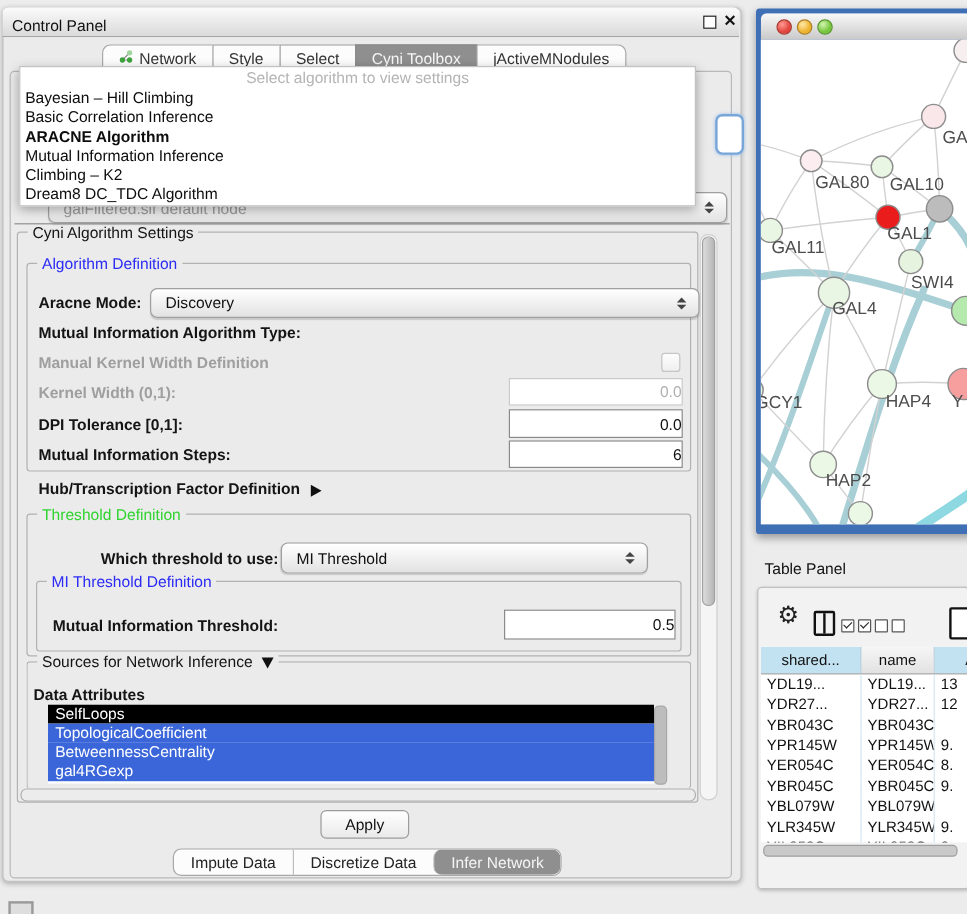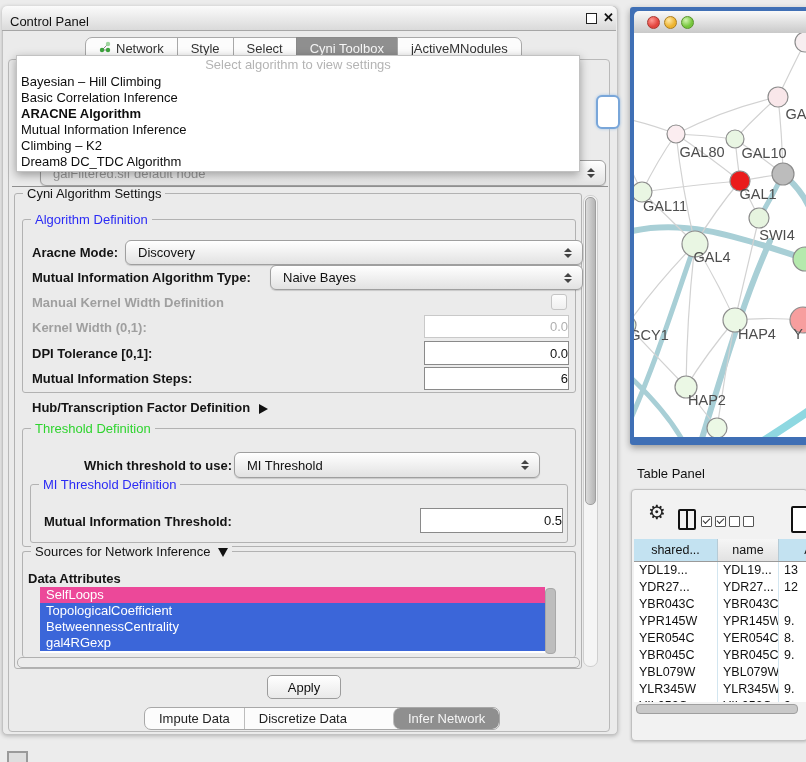--- a/index.html
+++ b/index.html
@@ -57,21 +57,21 @@
   
   .attr-list{left:40px;top:587px;width:505px;height:66px;background:#fff;overflow:hidden;}
   .attr-item{height:16px;line-height:16px;padding-left:6px;font-size:13px;color:#fff;white-space:nowrap;}
   .list-vsb{left:545px;top:588px;width:9px;height:64px;border-radius:4px;border:1px solid #a8a8a8;background:#bdbdbd;}
   
   .btn{left:267px;top:675px;width:72px;height:22px;background:linear-gradient(#ffffff,#e9e9e9);
        border:1px solid #9c9c9c;border-radius:5px;font-size:13px;color:#111;display:flex;align-items:center;justify-content:center;}
   .tabs-bottom{left:144px;top:707px;display:flex;border:1px solid #a8a8a8;border-radius:7px;overflow:hidden;background:#fcfcfc;}
   .btab{height:21px;line-height:21px;padding:0 14px;font-size:13px;color:#222;border-left:1px solid #bdbdbd;white-space:nowrap;}
   .btab:first-child{border-left:none;}
-  .btab.sel{background:#8f8f8f;color:#f5f5f5;border-radius:7px;margin-left:32px;}
+  .btab.sel{background:#8f8f8f;color:#f5f5f5;border-radius:7px;}
   .mini-square{left:7px;top:751px;width:17px;height:14px;border:2px solid #9a9a9a;background:#dedede;}
   
   .net-ring{left:630px;top:7px;width:180px;height:438px;background:#3f6fb5;border-radius:3px;box-shadow:0 3px 7px rgba(0,0,0,.35);overflow:hidden;}
   .net-title{position:absolute;left:4px;top:4px;width:176px;height:22px;background:linear-gradient(#f9f9f9,#c9c9c9);
              border-bottom:1px solid #8f8f8f;border-radius:5px 5px 0 0;}
   .light{position:absolute;top:5px;width:11px;height:11px;border-radius:50%;}
   .light.red{left:13px;background:radial-gradient(circle at 35% 30%,#ff9a93,#e2453e 60%);border:1px solid #a8372f;}
   .light.yellow{left:30px;background:radial-gradient(circle at 35% 30%,#ffe9a8,#edb32f 60%);border:1px solid #ad7d1d;}
   .light.green{left:47px;background:radial-gradient(circle at 35% 30%,#d2f5b0,#76c63d 60%);border:1px solid #57942a;}
   .net-canvas{position:absolute;left:4px;top:26px;width:176px;height:404px;background:#fff;overflow:hidden;}
@@ -166,27 +166,20 @@
   </div>
   <span class="lbl" style="left:32px;top:245px;">Aracne Mode:</span>
   <div class="abs combo" style="left:125px;top:240px;width:444px;height:23px;">
     <span>Discovery</span>
     <span class="stepper">
         <i class="up"></i>
         <i class="dn"></i>
       </span>
   </div>
   <span class="lbl" style="left:32px;top:270px;">Mutual Information Algorithm Type:</span>
-  <div class="abs combo" style="left:270px;top:265px;width:299px;height:23px;">
-    <span>Naive Bayes</span>
-    <span class="stepper">
-        <i class="up"></i>
-        <i class="dn"></i>
-      </span>
-  </div>
   <span class="lbl dis" style="left:32px;top:295px;">Manual Kernel Width Definition</span>
   <span class="chk" style="left:551px;top:294px;"></span>
   <span class="lbl dis" style="left:32px;top:320px;">Kernel Width (0,1):</span>
   <div class="tfield dis" style="left:424px;top:315px;width:143px;height:21px;">
     <span>0.0</span>
   </div>
   <span class="lbl" style="left:32px;top:346px;">DPI Tolerance [0,1]:</span>
   <div class="tfield" style="left:424px;top:341px;width:143px;height:22px;">
     <span>0.0</span>
   </div>
@@ -218,21 +211,21 @@
     <span>0.5</span>
   </div>
 
   <div class="grp" style="left:22px;top:551px;width:552px;height:105px;border-bottom:none;">
     <span class="grp-title">
       <span>Sources for Network Inference</span><span class="tri-down"></span>
     </span>
   </div>
   <span class="lbl" style="left:28px;top:571px;">Data Attributes</span>
   <div class="abs attr-list" id="attrList">
-      <div class="attr-item" style="background: #ec4899;">SelfLoops</div>
+      <div class="attr-item" style="background: #000000;">SelfLoops</div>
       <div class="attr-item" style="background: rgb(59, 102, 217);">TopologicalCoefficient</div>
       <div class="attr-item" style="background: rgb(59, 102, 217);">BetweennessCentrality</div>
       <div class="attr-item" style="background: rgb(59, 102, 217);">gal4RGexp</div>
     </div>
   <div class="abs list-vsb"></div>
   <div class="abs hsb"></div>
 
   <div class="abs btn">Apply</div>
 
   <nav class="abs tabs-bottom" id="bottomTabs">

